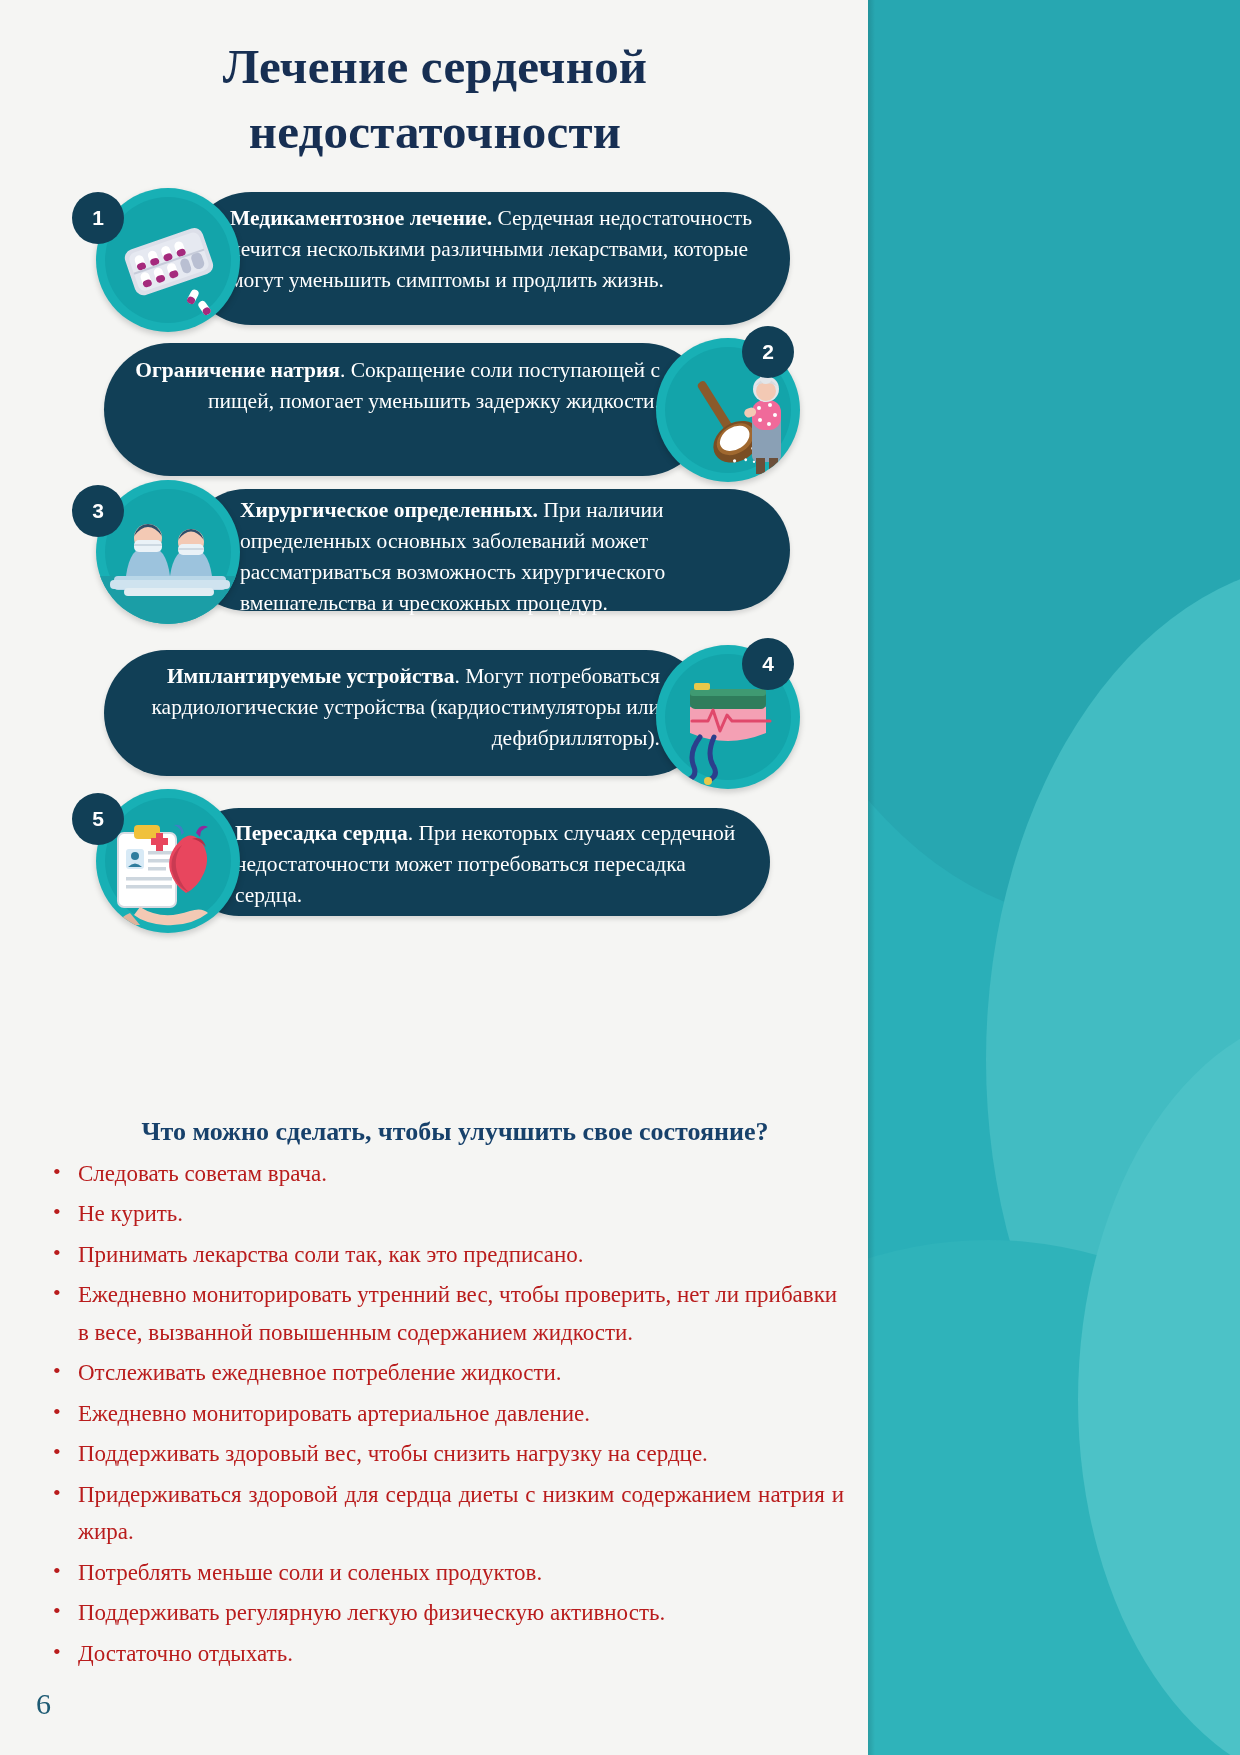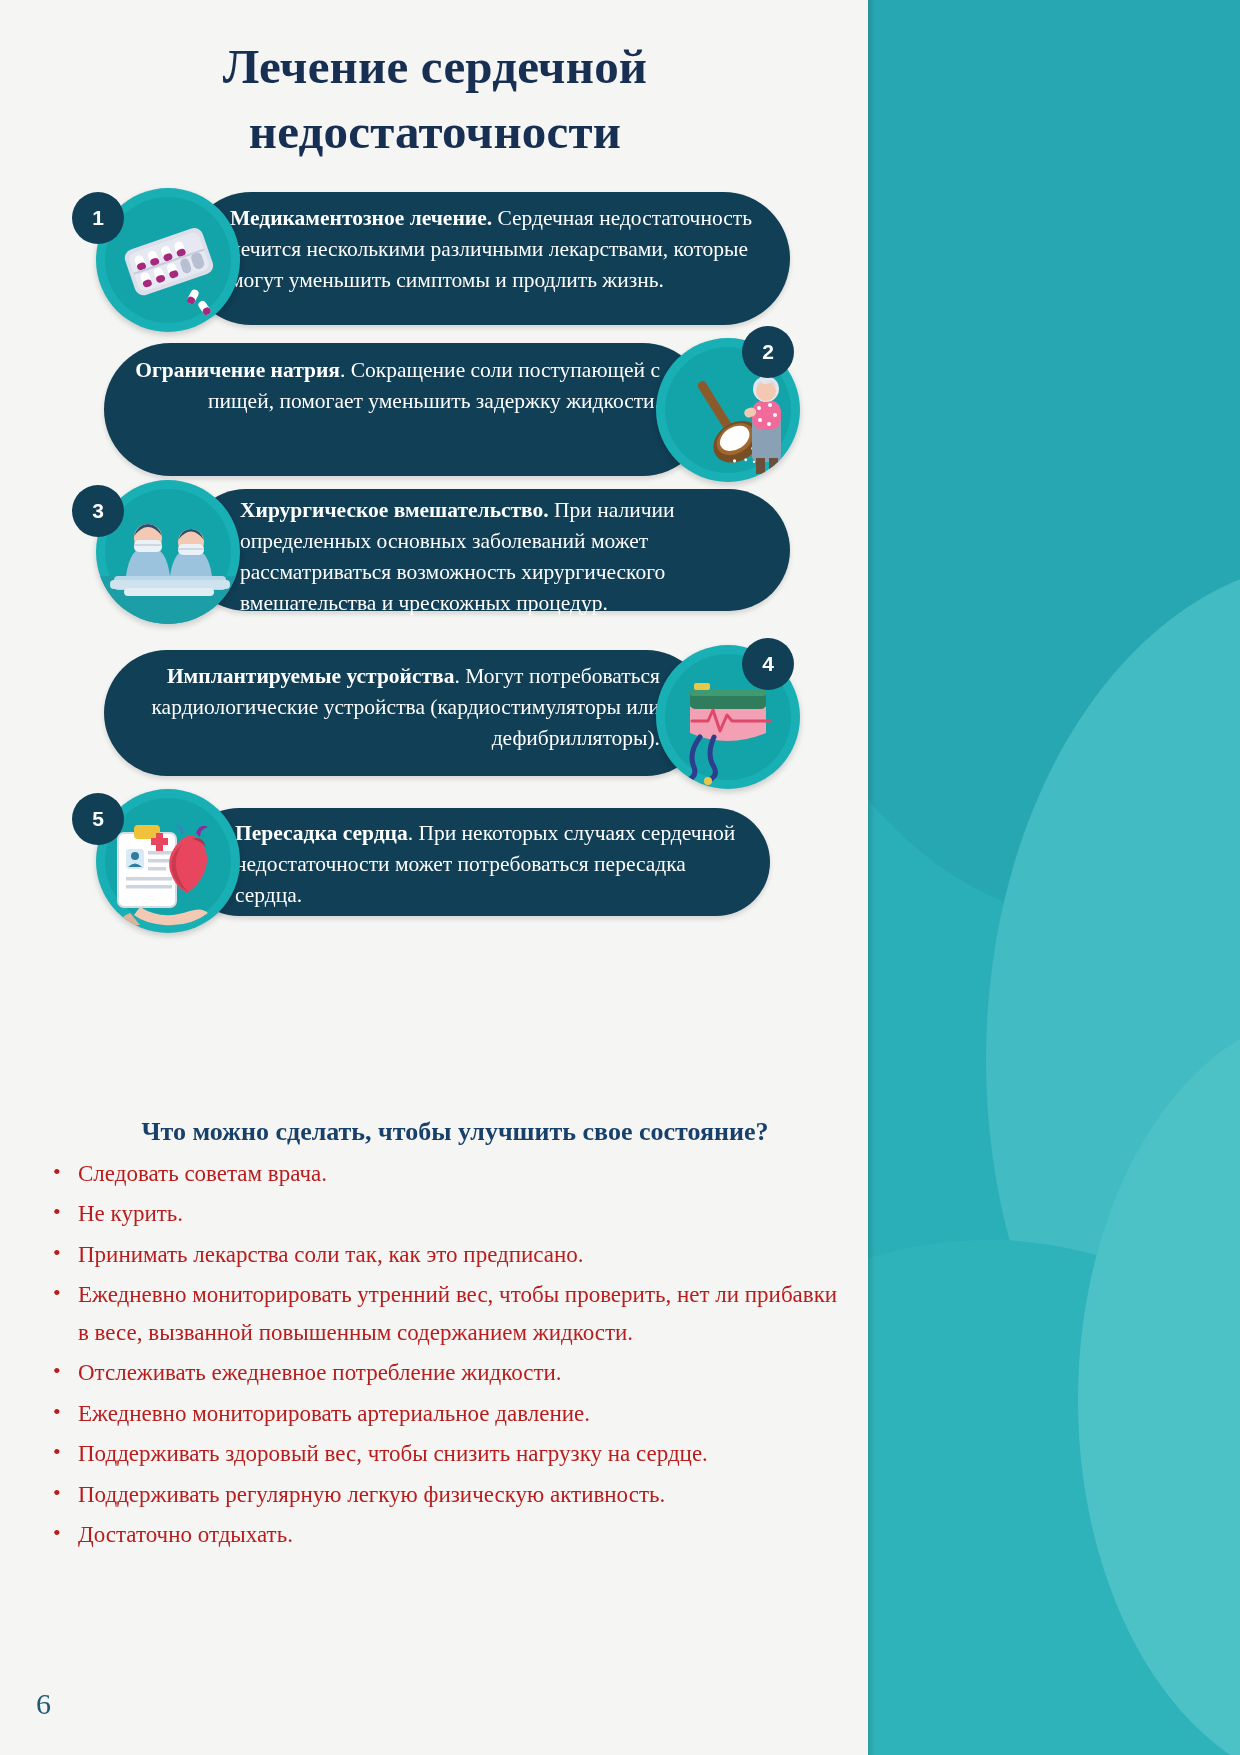--- a/index.html
+++ b/index.html
@@ -202,21 +202,21 @@
           <rect x="113" y="120" width="9" height="16" fill="#6b4f3a"></rect>
         </g>
       </svg>
     </div>
     <div class="badge" style="left:742px;top:326px;">2</div>
   </div>
 
   <div class="card">
     <div class="bubble" style="left:185px;top:489px;width:605px;height:122px;"></div>
     <div class="bubble-text" style="left:240px;top:495px;width:525px;">
-      <b>Хирургическое вмешательство.</b><span> При наличии определенных основных заболеваний может рассматриваться возможность хирургического вмешательства и чрескожных процедур.</span>
+      <b>Хирургическое определенных.</b><span> При наличии определенных основных заболеваний может рассматриваться возможность хирургического вмешательства и чрескожных процедур.</span>
     </div>
     <div class="icon-circle" style="left:96px;top:480px;">
       <div class="inner-ring"></div>
       <svg width="144" height="144" viewBox="0 0 144 144">
         <rect x="0" y="96" width="144" height="48" fill="#1b9ea6"></rect>
         <rect x="18" y="96" width="112" height="14" rx="4" fill="#b9d7e8"></rect>
         <rect x="14" y="100" width="120" height="9" rx="4" fill="#cfe3ef"></rect>
         <g>
           <path d="M30 96 q4 -30 22 -30 q18 0 22 30Z" fill="#9cc3dd"></path>
           <circle cx="52" cy="58" r="14" fill="#f3c9b4"></circle>
@@ -296,18 +296,20 @@
   <div class="section-head">Что можно сделать, чтобы улучшить свое состояние?</div>
 
   <ul class="tips">
     <li>Следовать советам врача.</li>
     <li>Не курить.</li>
     <li>Принимать лекарства соли так, как это предписано.</li>
     <li>Ежедневно мониторировать утренний вес, чтобы проверить, нет ли прибавки в весе, вызванной повышенным содержанием жидкости.</li>
     <li>Отслеживать ежедневное потребление жидкости.</li>
     <li>Ежедневно мониторировать  артериальное давление.</li>
     <li>Поддерживать здоровый вес, чтобы снизить нагрузку на сердце.</li>
+    <li class="justify">Придерживаться здоровой для сердца диеты с низким содержанием натрия и жира.</li>
+    <li>Потреблять меньше соли и соленых продуктов.</li>
     <li>Поддерживать регулярную легкую физическую активность.</li>
     <li>Достаточно отдыхать.</li>
   </ul>
 
   <div class="page-number">6</div>
 </div>
 
 </body></html>

